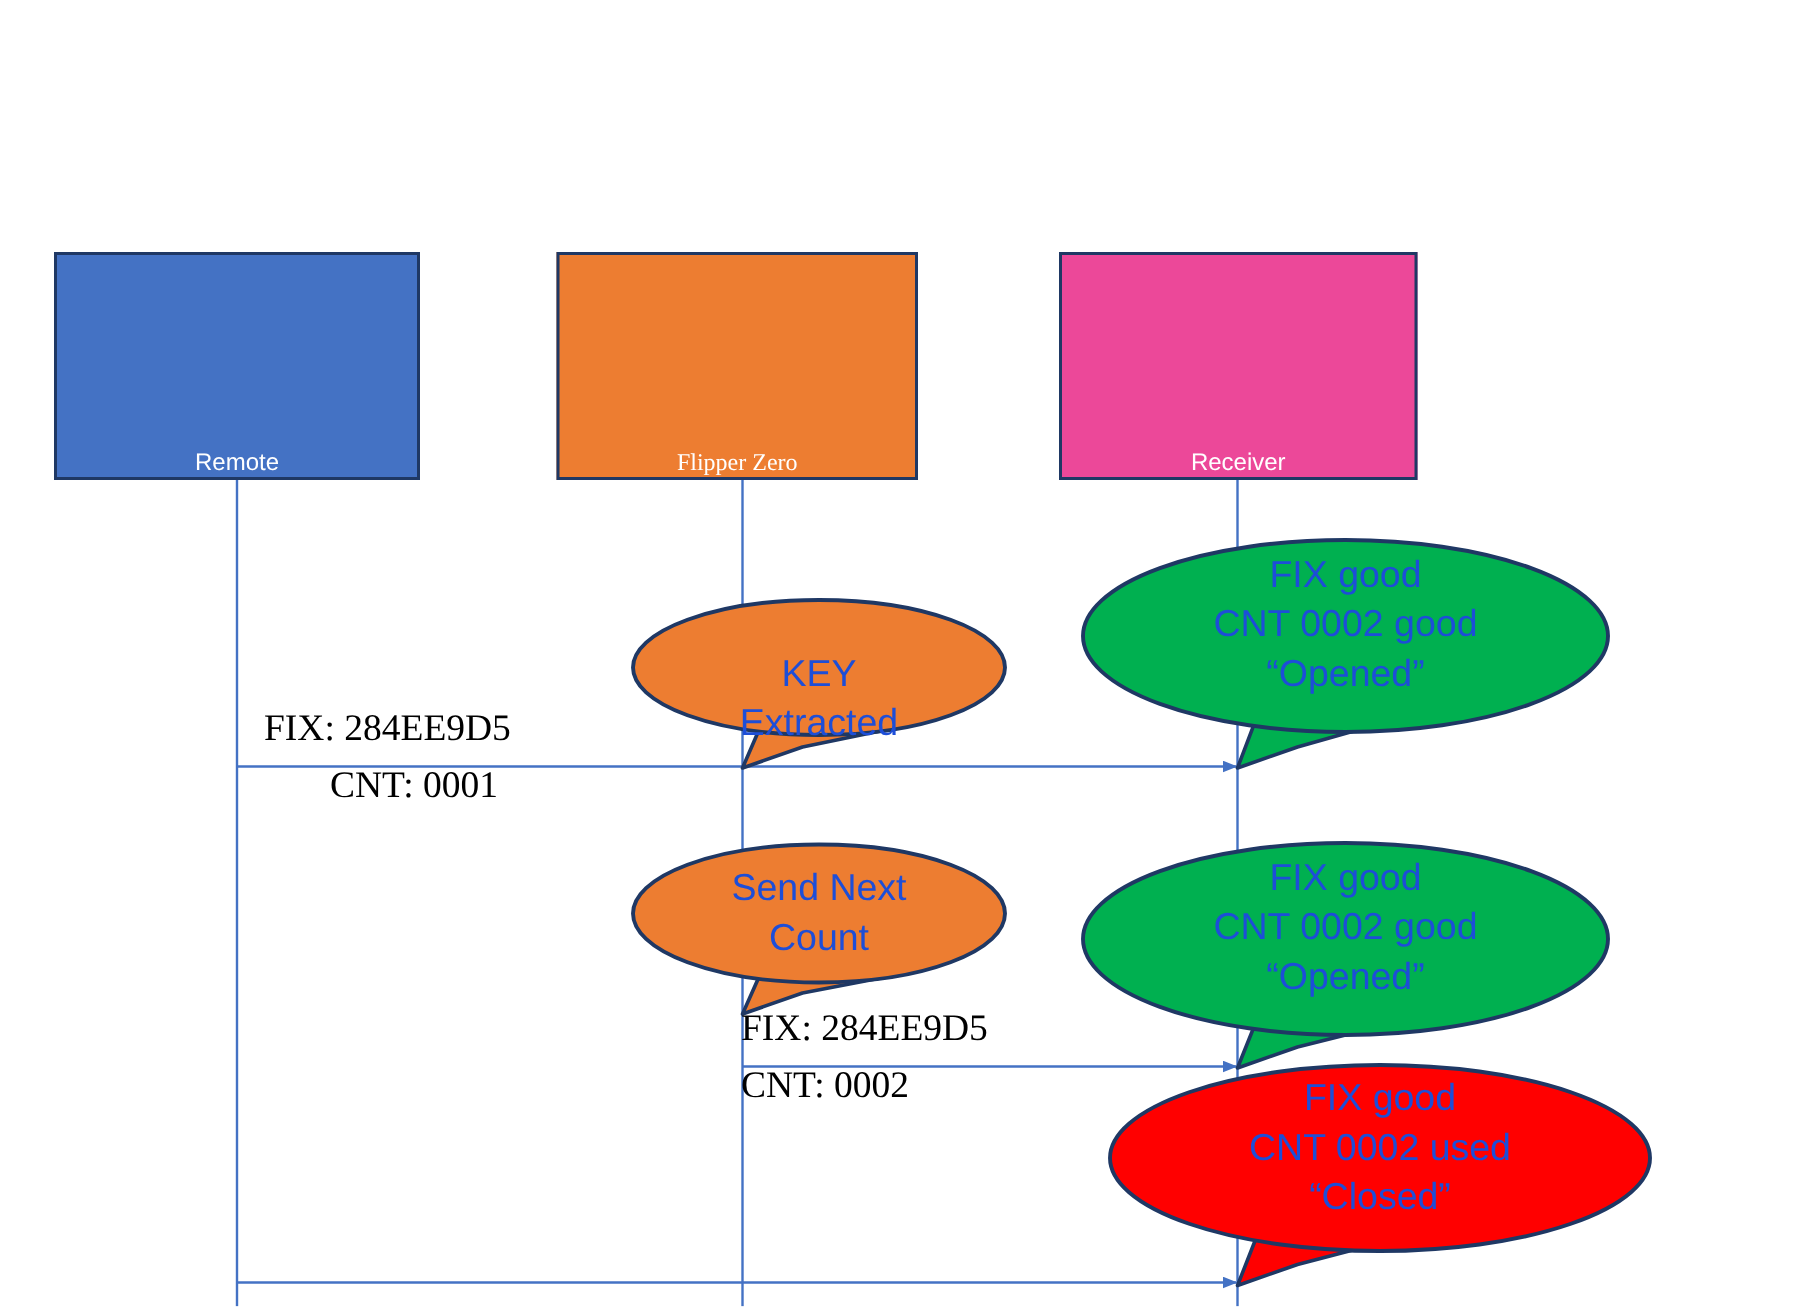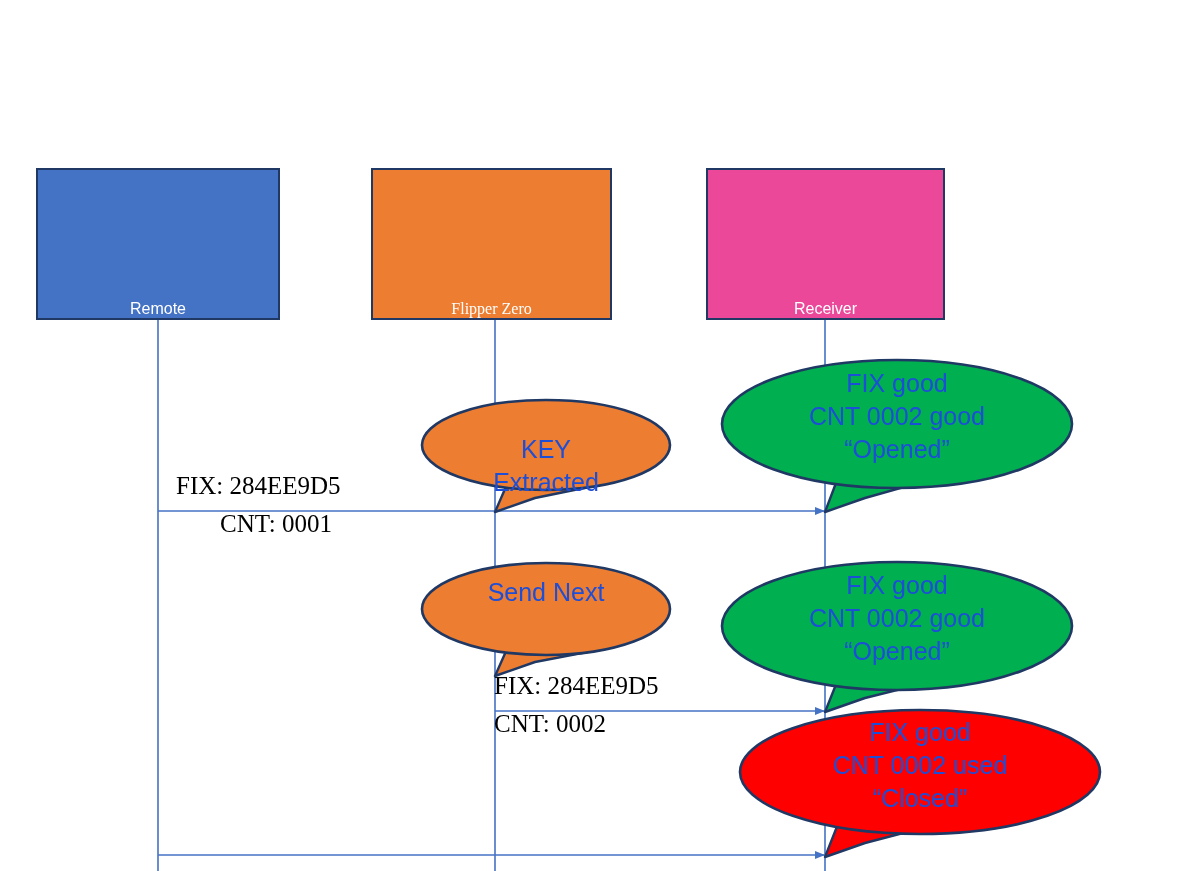--- a/index.html
+++ b/index.html
@@ -143,20 +143,21 @@
         <div>KEY</div>
         <div>Extracted</div>
       </div>
       <div class="callout-text" style="left: 722px; top: 367px; width: 350px;">
         <div>FIX good</div>
         <div>CNT 0002 good</div>
         <div>“Opened”</div>
       </div>
       <div class="callout-text" style="left: 422px; top: 576px; width: 248px;">
         <div>Send Next</div>
+        <div>Count</div>
       </div>
       <div class="callout-text" style="left: 722px; top: 569px; width: 350px;">
         <div>FIX good</div>
         <div>CNT 0002 good</div>
         <div>“Opened”</div>
       </div>
       <div class="callout-text" style="left: 740px; top: 716px; width: 360px;">
         <div>FIX good</div>
         <div>CNT 0002 used</div>
         <div>“Closed”</div>

